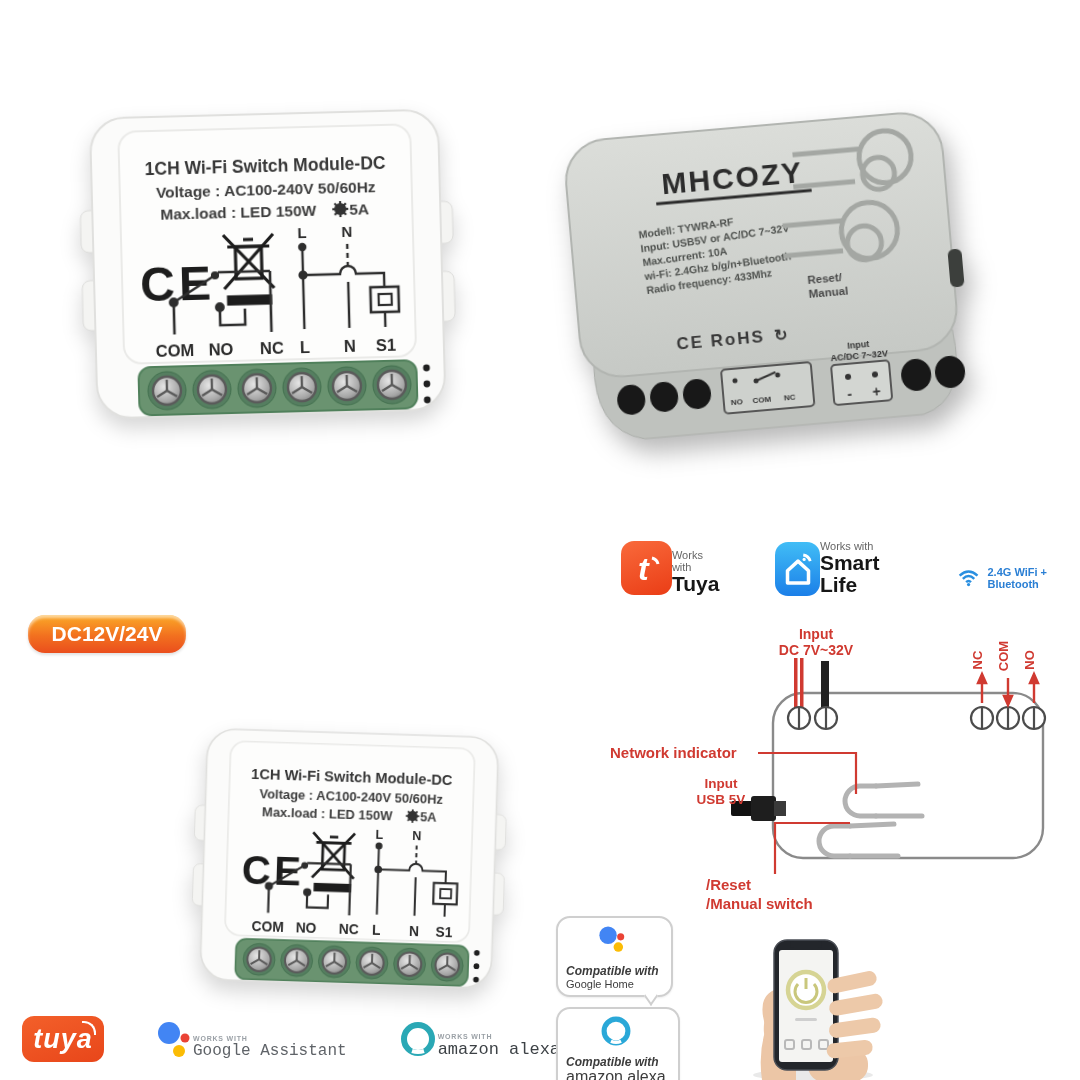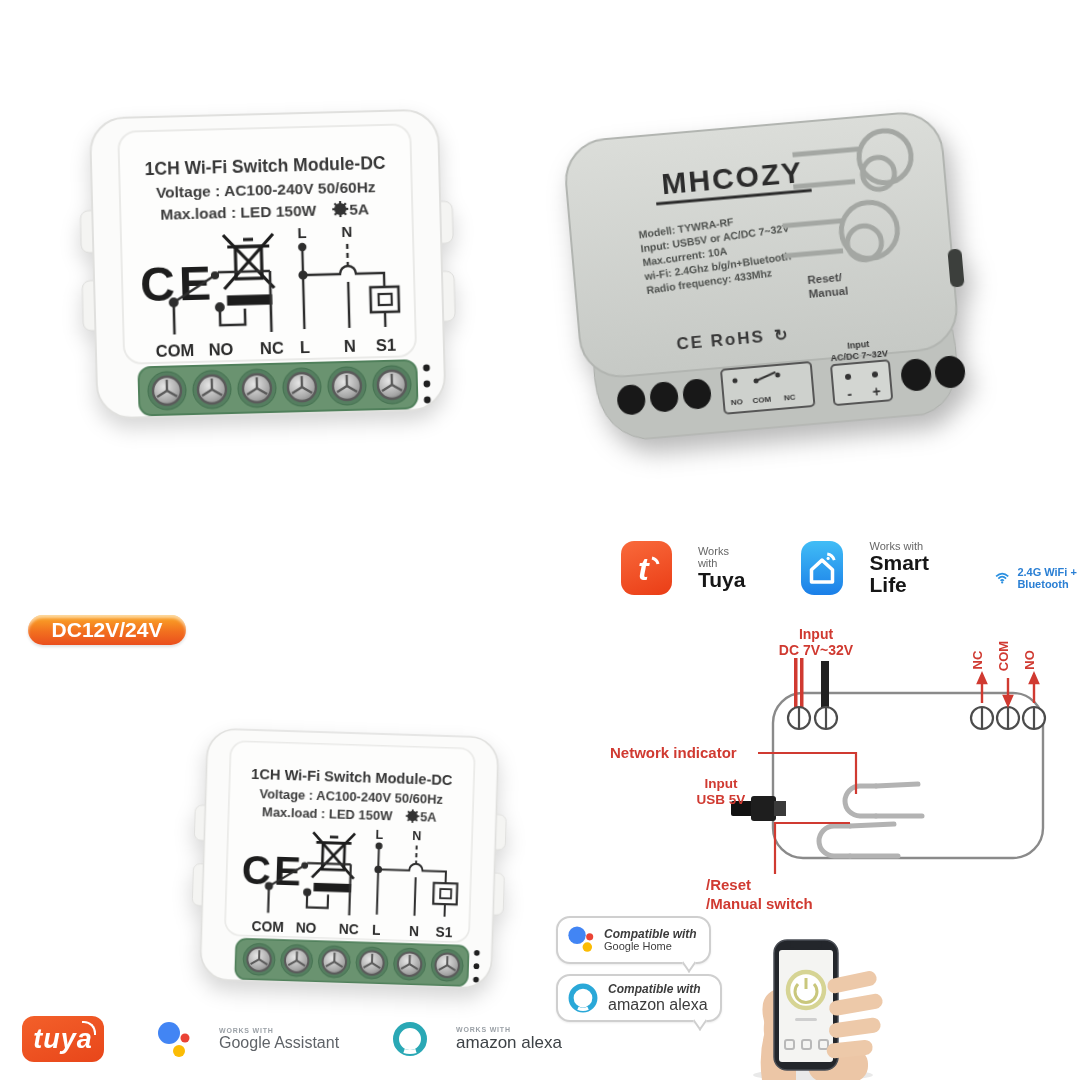--- a/index.html
+++ b/index.html
@@ -8,49 +8,49 @@
   .abs{position:absolute;}
   svg text{font-family:"Liberation Sans", sans-serif;}
   .shadowed{filter:drop-shadow(0 10px 10px rgba(0,0,0,.16));}
   .gshadow{filter:drop-shadow(6px 14px 12px rgba(0,0,0,.28));}
   
   .dry-heading{font-size:37px;font-weight:800;letter-spacing:.5px;
     background:linear-gradient(180deg,#fbb33c 0%,#f07f22 45%,#e8481d 100%);
     -webkit-background-clip:text;background-clip:text;color:transparent;
     text-shadow:0 0 0 rgba(0,0,0,0);}
   .pill{display:flex;align-items:center;justify-content:center;color:#fff;font-weight:700;
-    font-size:21px;border-radius:17px;height:30px;
+    font-size:21px;border-radius:17px;height:38px;
     background:linear-gradient(180deg,#fbaa28 0%,#f2701f 55%,#ea4e1d 100%);
     box-shadow:inset 0 3px 3px rgba(255,255,255,.55), 0 2px 3px rgba(0,0,0,.12);}
   
   .ww-row{display:flex;align-items:center;gap:30px;}
-  .ww{display:flex;align-items:center;gap:26px;padding-left:23px;}
+  .ww{display:flex;align-items:flex-end;gap:0;padding-left:23px;}
   .ww .txt .pre{font-size:11px;color:#666;}
   .ww .txt .name{font-size:21px;font-weight:800;color:#161616;line-height:1.05;}
   .icon-sq{width:54px;height:54px;border-radius:13px;display:flex;align-items:center;justify-content:center;}
   .tuya-sq{background:linear-gradient(160deg,#f96a3b,#ea3d16);}
   .sl-sq{background:linear-gradient(180deg,#41bdf6,#1b7fe8);}
   .wifi-note{display:flex;align-items:center;gap:8px;color:#2a7fd4;font-weight:700;font-size:11px;margin-top:20px;}
   
   .compat{display:flex;flex-direction:column;gap:10px;}
   .cpill{position:relative;display:flex;align-items:center;gap:8px;background:#fff;border:2px solid #cfcfcf;
-    border-radius:14px;padding:5px 12px 5px 8px;width:max-content;box-shadow:0 1px 2px rgba(0,0,0,.08);}
+    border-radius:14px;padding:5px 12px 5px 8px;width:max-content;box-shadow:0 1px 2px rgba(0,0,0,.08);flex-direction:column;}
   .cpill .l1{font-size:12px;color:#3c3c3c;font-style:italic;font-weight:700;line-height:1.05;}
   .cpill .l2{font-size:11px;color:#3c3c3c;line-height:1.1;}
   .cpill:after{content:"";position:absolute;right:14px;bottom:-7px;width:10px;height:10px;background:#fff;
     border-right:2px solid #cfcfcf;border-bottom:2px solid #cfcfcf;transform:rotate(45deg) skew(10deg,10deg);}
   
   .footer-row{display:flex;align-items:center;gap:28px;}
   .tuya-logo{width:82px;height:46px;border-radius:12px;background:linear-gradient(160deg,#f3602a,#e8461a);
     display:flex;align-items:center;justify-content:center;color:#fff;font-weight:800;font-style:italic;
     font-size:27px;letter-spacing:1px;position:relative;}
   .tuya-logo .sw{position:absolute;top:5px;right:8px;width:12px;height:12px;border:2.5px solid #fff;
     border-left:none;border-bottom:none;border-radius:0 12px 0 0;}
   .brandcol .small{font-size:7px;letter-spacing:.8px;color:#9aa0a6;font-weight:700;}
-  .brandcol .big{font-size:16px;color:#5f6368;}
+  .brandcol .big{font-size:16px;color:#5f6368;font-family:Liberation Mono, monospace;}
 </style>
 </head>
 <body>
 
 <div class="canvas">
 
   <div class="abs shadowed" style="left:78px;top:108px;transform:rotate(-1.5deg);">
     <svg width="380" height="330" viewBox="0 0 380 330">
       <defs>
         <radialGradient id="screwG" cx="40%" cy="35%" r="75%">

